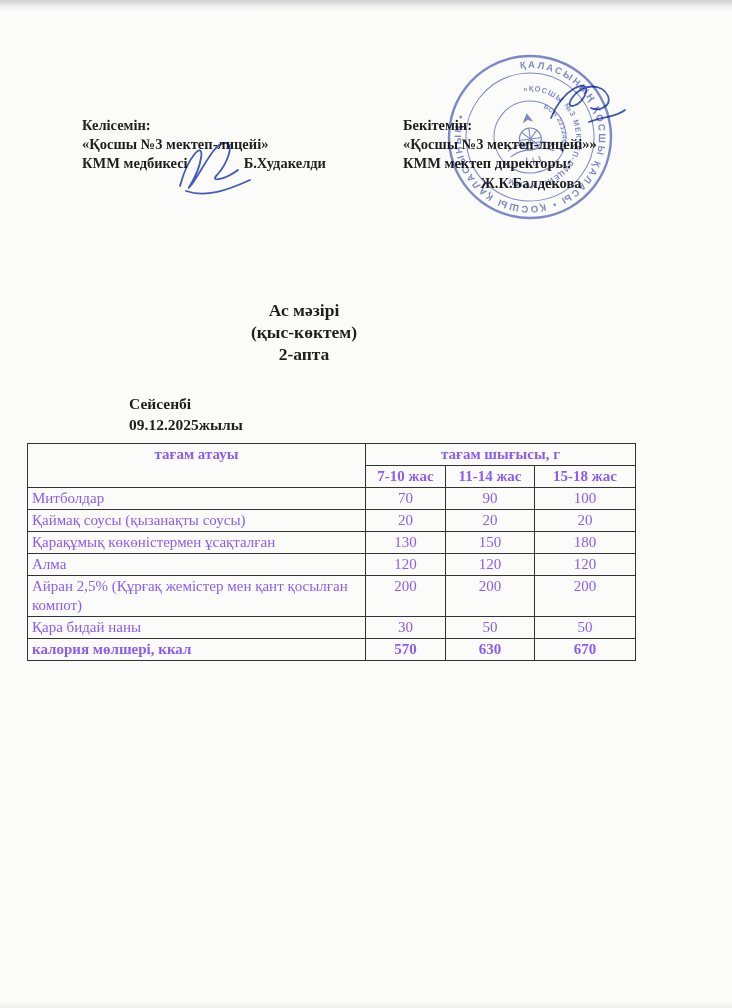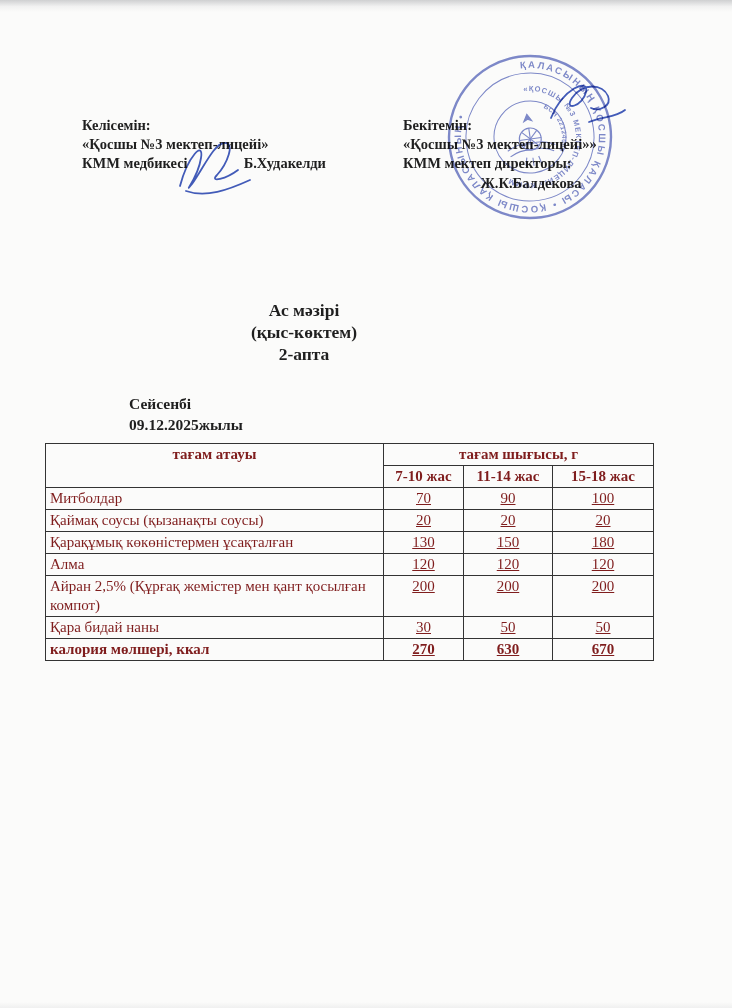--- a/index.html
+++ b/index.html
@@ -39,32 +39,32 @@
   .signature-right{left:543px;top:76px;}
   .title-block{
     position:absolute;left:0;top:299px;width:608px;
     text-align:center;font-weight:bold;font-size:17.5px;line-height:22px;
   }
   .schedule-block{
     position:absolute;left:82px;top:393px;
     font-weight:bold;font-size:15.5px;line-height:21px;margin-left:47px;
   }
   table.menu{
-    position:absolute;left:45px;top:443px;width:608px;
+    position:absolute;left:27px;top:443px;width:608px;
     border-collapse:collapse;table-layout:fixed;
-    font-size:15px;color:#7f1d1d;
+    font-size:15px;color:#8b5cf6;
   }
   table.menu td, table.menu th{
     border:1px solid #333;line-height:19px;padding:1px 4px;
     vertical-align:top;overflow:hidden;
   }
   table.menu th{font-weight:bold;text-align:center;}
   th.dish-header{vertical-align:top;padding-top:2px;}
   td.name-cell{text-align:left;padding-left:6px;}
-  td.val-cell{text-align:center;text-decoration:underline;}
+  td.val-cell{text-align:center;}
   tr.total-row td{font-weight:bold;}
   thead tr.group-row{height:20px;}
   thead tr.age-row{height:21px;}
 </style>
 </head>
 <body>
 
 <div>
 
   <div class="scan-edge"></div>
@@ -200,20 +200,20 @@
           <td class="val-cell">200</td>
         </tr>
         <tr>
           <td class="name-cell">Қара бидай наны</td>
           <td class="val-cell">30</td>
           <td class="val-cell">50</td>
           <td class="val-cell">50</td>
         </tr>
         <tr class="total-row">
           <td class="name-cell">калория мөлшері, ккал</td>
-          <td class="val-cell">270</td>
+          <td class="val-cell">570</td>
           <td class="val-cell">630</td>
           <td class="val-cell">670</td>
         </tr>
       </tbody>
   </table>
 
 </div>
 
 </body></html>

